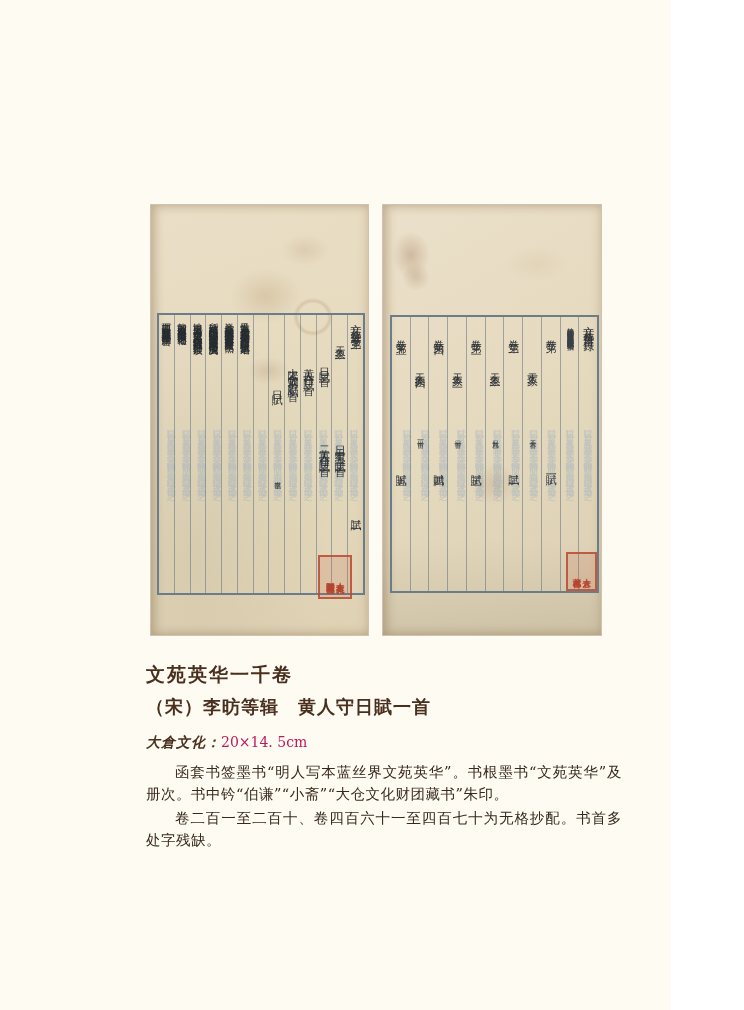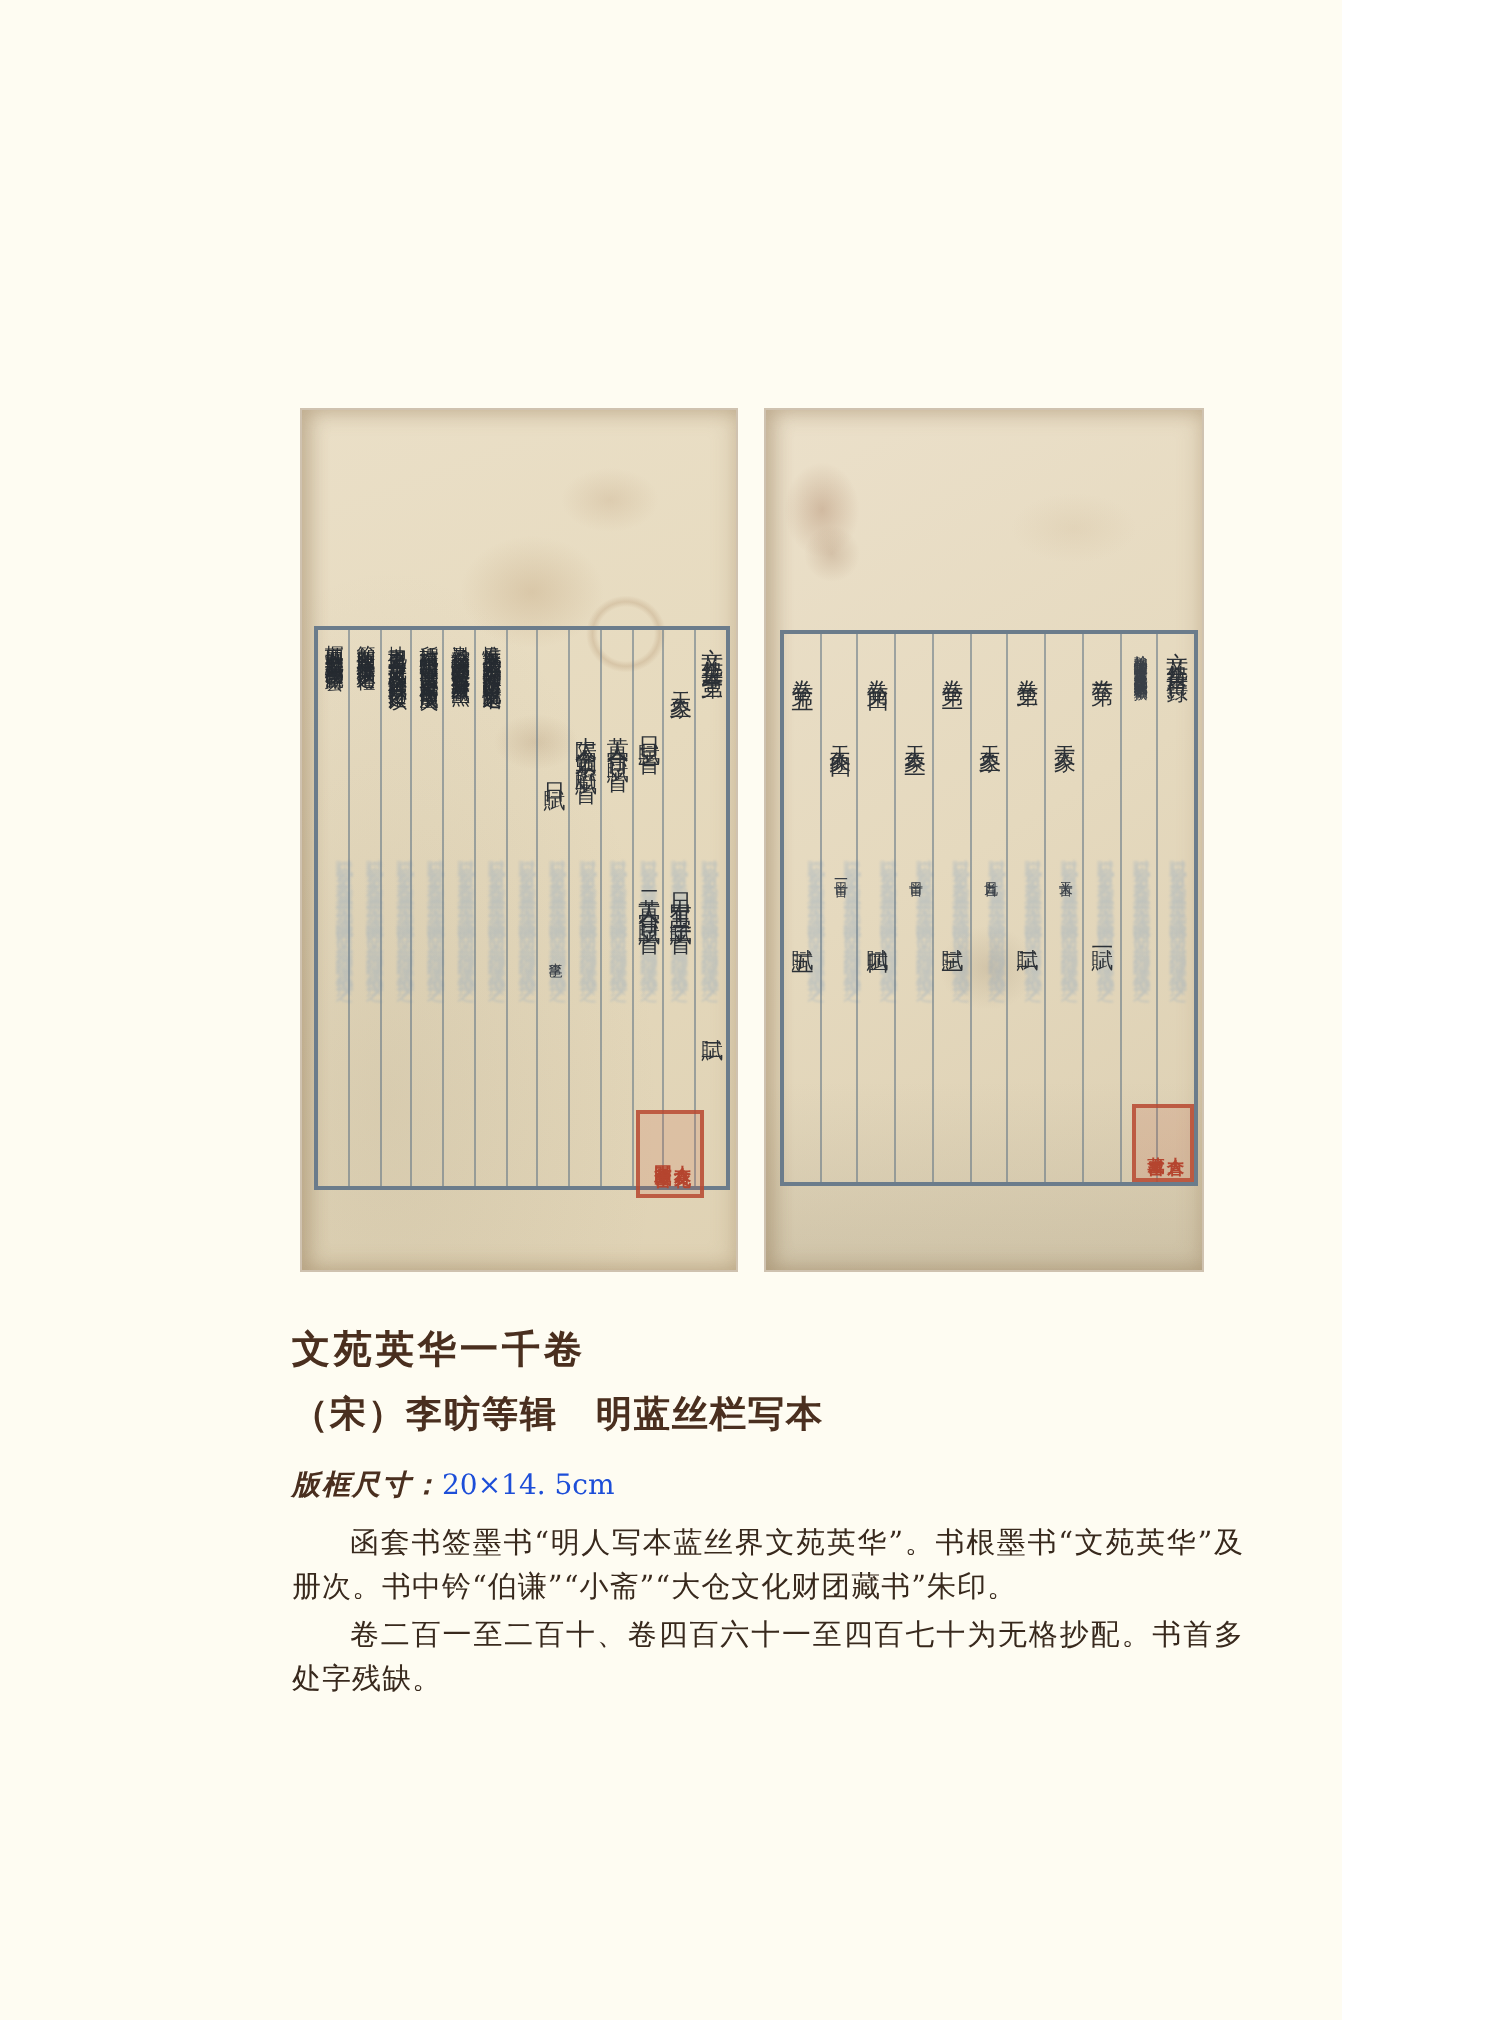--- a/index.html
+++ b/index.html
@@ -71,21 +71,21 @@
     font-size:8.5px; letter-spacing:1px; line-height:1.15; font-weight:bold;
   }
   .seal-left{right:11px; top:240px; width:30px; height:40px;}
   .seal-right{right:0px; top:235px; width:27px; height:35px;}
   
   .caption{position:absolute; left:146px; top:660px; width:476px; color:#3A2B1E;}
   .caption h1{margin:2px 0 0; font-size:19px; font-weight:bold; letter-spacing:2px; color:#4A2F1F;}
   .caption h2{margin:7px 0 0; font-size:18px; font-weight:bold; letter-spacing:1px; color:#4A2F1F;}
   .dims{margin-top:15px; font-size:14px;}
   .dims .lbl{font-weight:bold; font-style:italic; color:#4A2F1F; letter-spacing:1px;}
-  .dims .val{color:#1d4ed8;}
+  .dims .val{color:#be185d;}
   .caption p{
     margin:9px 0 0; font-size:14.5px; line-height:22px; text-indent:2em;
     text-align:justify; letter-spacing:.5px; color:#38291D;
   }
   .caption p + p{margin-top:2px;}
 </style>
 </head>
 <body>
 
 <div class="page">
@@ -229,21 +229,21 @@
           <div class="mcol">
             <span class="seg" style="top: 5%;">卷第五</span>
             <span class="seg" style="top: 54%;">賦五</span>
           </div>
         </div>
     </div>
   </div>
 
   <div class="caption">
     <h1>文苑英华一千卷</h1>
-    <h2>（宋）李昉等辑　明蓝丝栏写本</h2>
+    <h2>（宋）李昉等辑　黄人守日賦一首</h2>
     <div class="dims">
-      <span class="lbl">版框尺寸：</span><span class="val">20×14. 5cm</span>
+      <span class="lbl">大倉文化：</span><span class="val">20×14. 5cm</span>
     </div>
     <p>函套书签墨书“明人写本蓝丝界文苑英华”。书根墨书“文苑英华”及册次。书中钤“伯谦”“小斋”“大仓文化财团藏书”朱印。</p>
     <p>卷二百一至二百十、卷四百六十一至四百七十为无格抄配。书首多处字残缺。</p>
   </div>
 
 </div>
 
 </body></html>

